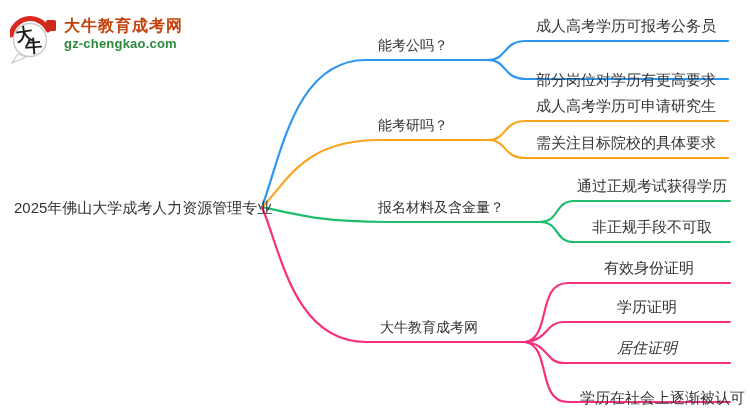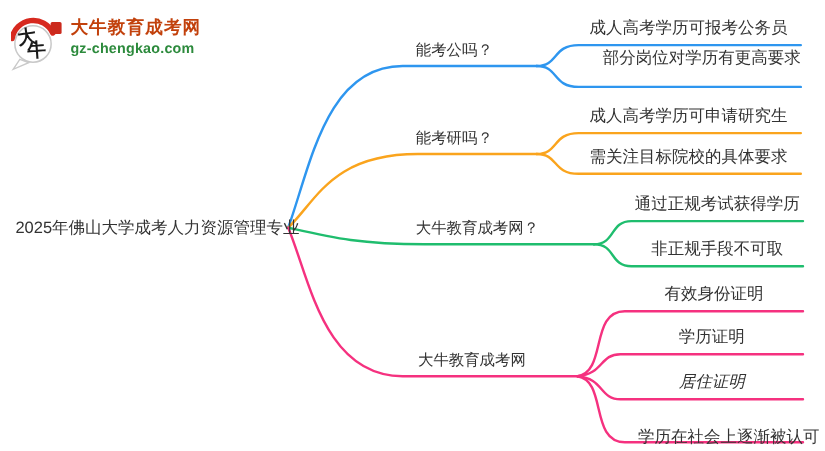--- a/index.html
+++ b/index.html
@@ -76,25 +76,25 @@
       <path d="M525,342 C549,340 545,322 564,322 H730" stroke="#f5317f"></path>
       <path d="M525,342 C549,344 545,363 564,363 H730" stroke="#f5317f"></path>
       <path d="M525,342 C552,346 536,402 568,402 H730" stroke="#f5317f"></path>
     </g>
   </svg>
 
   <div class="node root-label">2025年佛山大学成考人力资源管理专业</div>
 
   <div class="node branch-label" style="left:378px; top:36px;">能考公吗？</div>
   <div class="node branch-label" style="left:378px; top:116px;">能考研吗？</div>
-  <div class="node branch-label" style="left:378px; top:198px;">大牛教育成考网？</div>
+  <div class="node branch-label" style="left:378px; top:198px;">报名材料及含金量？</div>
   <div class="node branch-label" style="left:380px; top:318px;">大牛教育成考网</div>
 
   <div class="node leaf-label" style="left:524px; top:16px;  width:204px;">成人高考学历可报考公务员</div>
-  <div class="node leaf-label" style="left:524px; top:43px;  width:204px;text-align:right;">部分岗位对学历有更高要求</div>
+  <div class="node leaf-label" style="left:524px; top:70px;  width:204px;">部分岗位对学历有更高要求</div>
 
   <div class="node leaf-label" style="left:524px; top:96px;  width:204px;">成人高考学历可申请研究生</div>
   <div class="node leaf-label" style="left:524px; top:133px; width:204px;">需关注目标院校的具体要求</div>
 
   <div class="node leaf-label" style="left:574px; top:176px; width:156px;">通过正规考试获得学历</div>
   <div class="node leaf-label" style="left:574px; top:217px; width:156px;">非正规手段不可取</div>
 
   <div class="node leaf-label" style="left:568px; top:258px; width:162px;">有效身份证明</div>
   <div class="node leaf-label" style="left:564px; top:297px; width:166px;">学历证明</div>
   <div class="node leaf-label" style="left:564px; top:338px; width:166px;font-style:italic;">居住证明</div>

